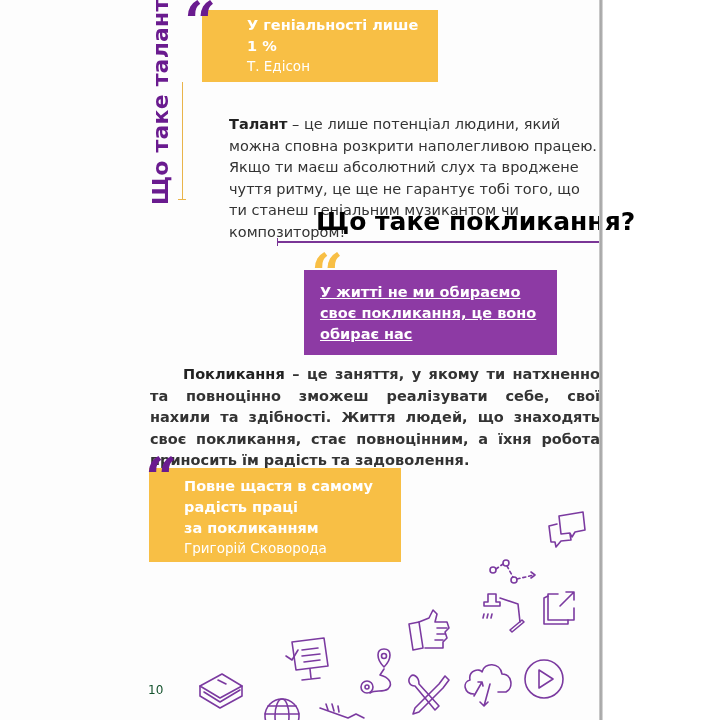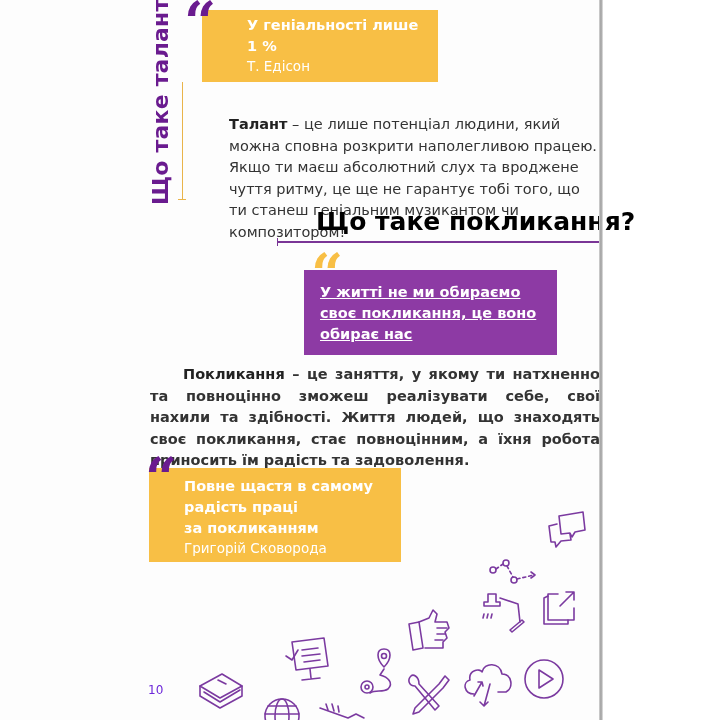--- a/index.html
+++ b/index.html
@@ -22,21 +22,21 @@
   .qm2 { left: 311px; top: 246px; color: #f8bf45; }
   .qm3 { left: 145px; top: 450px; color: #6a1b8f; }
   .para { position: absolute; color: #333333; font-size: 14.5px; line-height: 21.5px; }
   .para b { color: #222; }
   .p1 { left: 229px; top: 114px; width: 370px; }
   .p2 { left: 150px; top: 364px; width: 450px; text-align: justify; font-weight: bold; }
   .p2 .indent { display: inline-block; width: 33px; }
   .section-heading { position: absolute; left: 316px; top: 207px; color: #000000; font-weight: bold; font-size: 25px; white-space: nowrap; }
   .hline { position: absolute; left: 277px; top: 241px; width: 323px; height: 2px; background: #7a3596; }
   .hline-tick { position: absolute; left: 277px; top: 238px; width: 1px; height: 8px; background: #7a3596; }
-  .page-number { position: absolute; left: 148px; top: 683px; font-size: 12px; color: #6d28d9; }
+  .page-number { position: absolute; left: 148px; top: 683px; font-size: 12px; color: #14532d; }
   .icons { position: absolute; left: 0; top: 0; width: 600px; height: 720px; pointer-events: none; }
   .icons svg { position: absolute; fill: none; stroke: #7b3aa0; stroke-width: 1.6; stroke-linecap: round; stroke-linejoin: round; }
 </style>
 </head>
 <body>
 
 <div class="page">
 
   <div class="vertical-heading">Що таке талант?</div>
   <div class="vline"></div>

